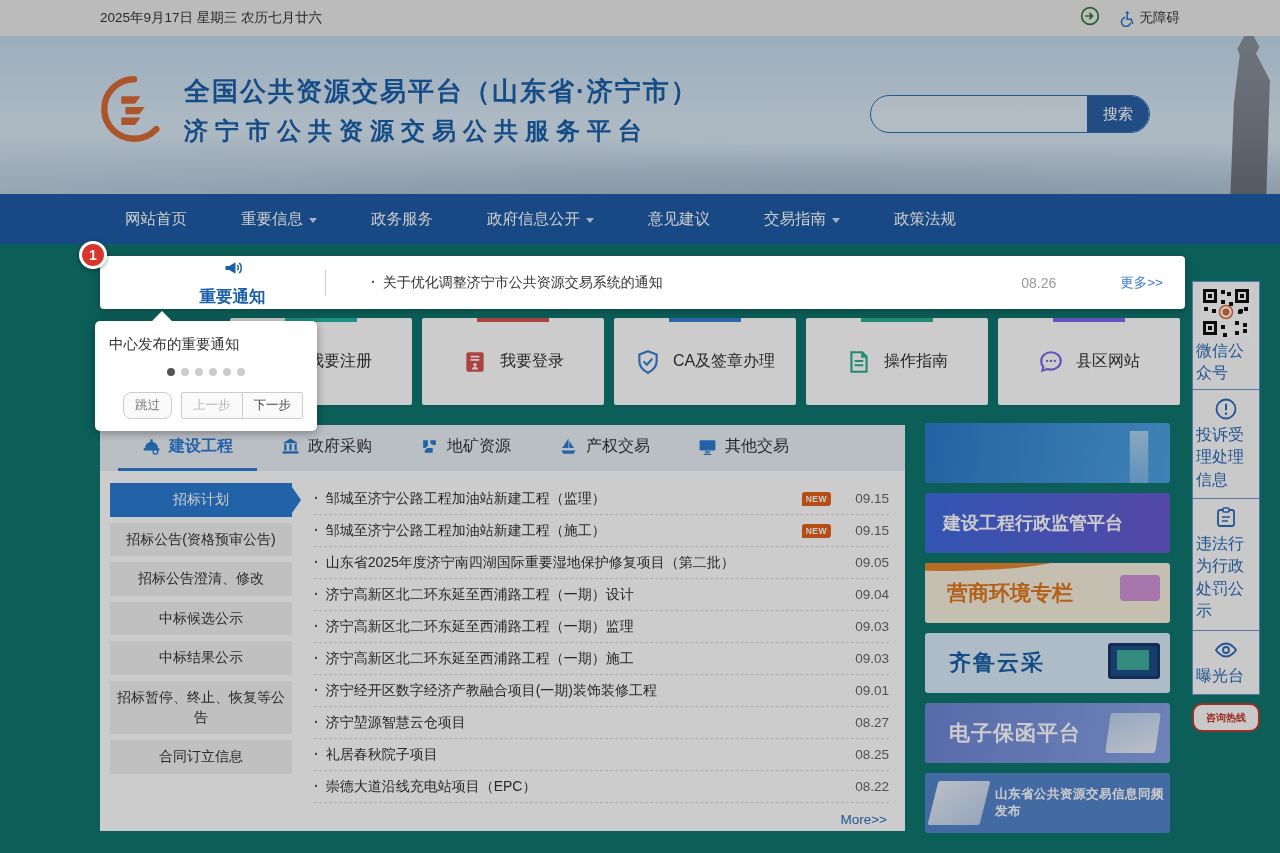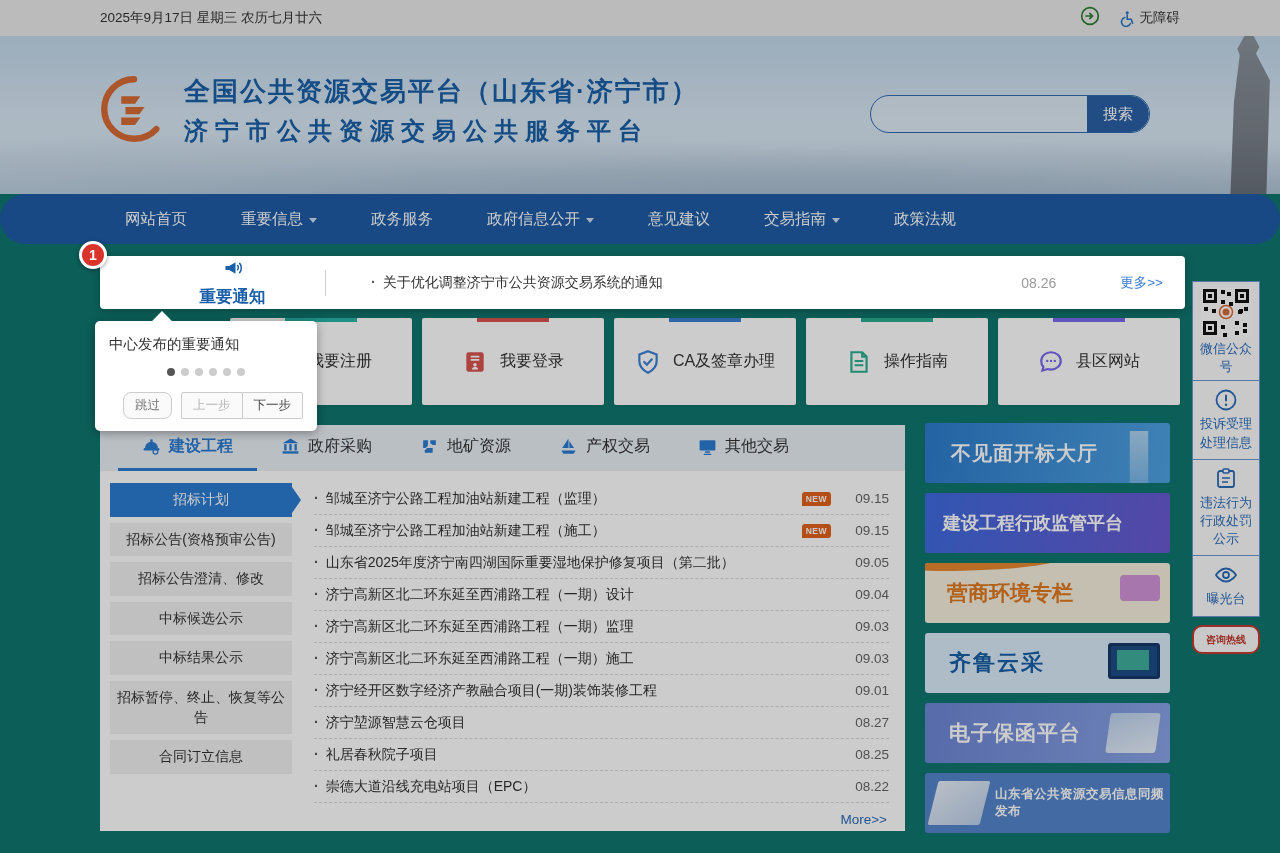--- a/index.html
+++ b/index.html
@@ -29,21 +29,21 @@
   .brand-t1 { font-size:26px; font-weight:bold; color:#1a5fa8; letter-spacing:2px; }
   .brand-t2 { font-size:24px; font-weight:bold; color:#1a5fa8; letter-spacing:7px; }
   .search-wrap { position:absolute; left:870px; top:59px; width:280px; height:38px; display:flex;
                  border:1px solid #2f6db5; border-radius:19px; overflow:hidden; background:rgba(255,255,255,.18); }
   .search-input { flex:1; border:none; outline:none; background:transparent; padding:0 14px; font-size:14px; color:#234; }
   .search-btn { width:62px; border:none; background:#2a5fa5; color:#fff; font-size:15px; cursor:pointer;
                 border-radius:0 19px 19px 0; }
 
   
   .nav { position:absolute; left:0; top:194px; width:1280px; height:50px; background:#1e5ca6;
-         display:flex; align-items:center; padding-left:125px; gap:54px;border-radius:25px; }
+         display:flex; align-items:center; padding-left:125px; gap:54px; }
   .nav-item { color:#fff; font-size:15.5px; cursor:pointer; display:flex; align-items:center; gap:6px; white-space:nowrap; }
   .nav-item.has-caret::after { content:""; border-left:4.5px solid transparent; border-right:4.5px solid transparent;
                                border-top:5px solid #cfe0f2; margin-top:2px; }
 
   
   .overlay { position:absolute; inset:0; background:rgba(0,0,0,.2); z-index:90; }
 
   
   .notice-bar { position:absolute; left:100px; top:256px; width:1085px; height:53px; background:#fff;
                 border-radius:4px; z-index:95; display:flex; align-items:center;
@@ -134,22 +134,22 @@
   .bn5 span { color:#fff; font-size:21px; font-weight:bold; padding-left:24px; letter-spacing:1px; }
   .bn5 .deco { position:absolute; right:12px; top:10px; width:50px; height:40px;
                background:linear-gradient(160deg,#bcd2ef,#e8f0fa); border-radius:3px; transform:skewX(-8deg); }
   .bn6 { background:#5585cc; }
   .bn6 span { color:#fff; font-size:12.5px; font-weight:bold; padding-left:70px; letter-spacing:.5px; }
   .bn6 .deco { position:absolute; left:8px; top:8px; width:52px; height:44px;
                background:linear-gradient(140deg,#e7eef8,#bcd0ea); transform:skewX(-14deg); border-radius:2px; }
 
   
   .float-panel { position:absolute; left:1192px; top:281px; width:68px; z-index:10; }
-  .fp-box { border:1px solid #6b97d4; background:#fcfcfc; margin-top:-1px; text-align:center;
-            padding:7px 3px; color:#2b6cb8; font-size:13px; line-height:1.4; cursor:pointer; }
+  .fp-box { border:1px solid #6b97d4; background:#fcfcfc; margin-top:-1px; text-align:left;
+            padding:7px 3px; color:#2b6cb8; font-size:16px; line-height:1.4; cursor:pointer; }
   .fp-box:first-child { margin-top:0; padding:5px 3px 4px; }
   .fp-hotline { margin-top:8px; border:2px solid #c23b2e; border-radius:10px; background:#fcfcfc;
                 color:#c23b2e; font-size:10px; font-weight:bold; text-align:center; padding:6px 4px;
                 line-height:1.3; cursor:pointer; }
   .fp-icon { display:block; margin:0 auto 3px; }
 </style>
 </head>
 <body>
 
 <div class="page">
@@ -354,21 +354,20 @@
           <span class="row-date">08.22</span>
         </div>
         <div class="list-more">More&gt;&gt;</div>
       </div>
     </div>
   </div>
 
   <div class="banners">
     <div class="banner bn1">
         <div class="deco"></div>
-        <span>不见面开标大厅</span>
       </div>
     <div class="banner bn2">
         <span>建设工程行政监管平台</span>
       </div>
     <div class="banner bn3">
         <div class="deco"></div>
         <span>营商环境专栏</span>
       </div>
     <div class="banner bn4">
         <div class="deco"></div>

